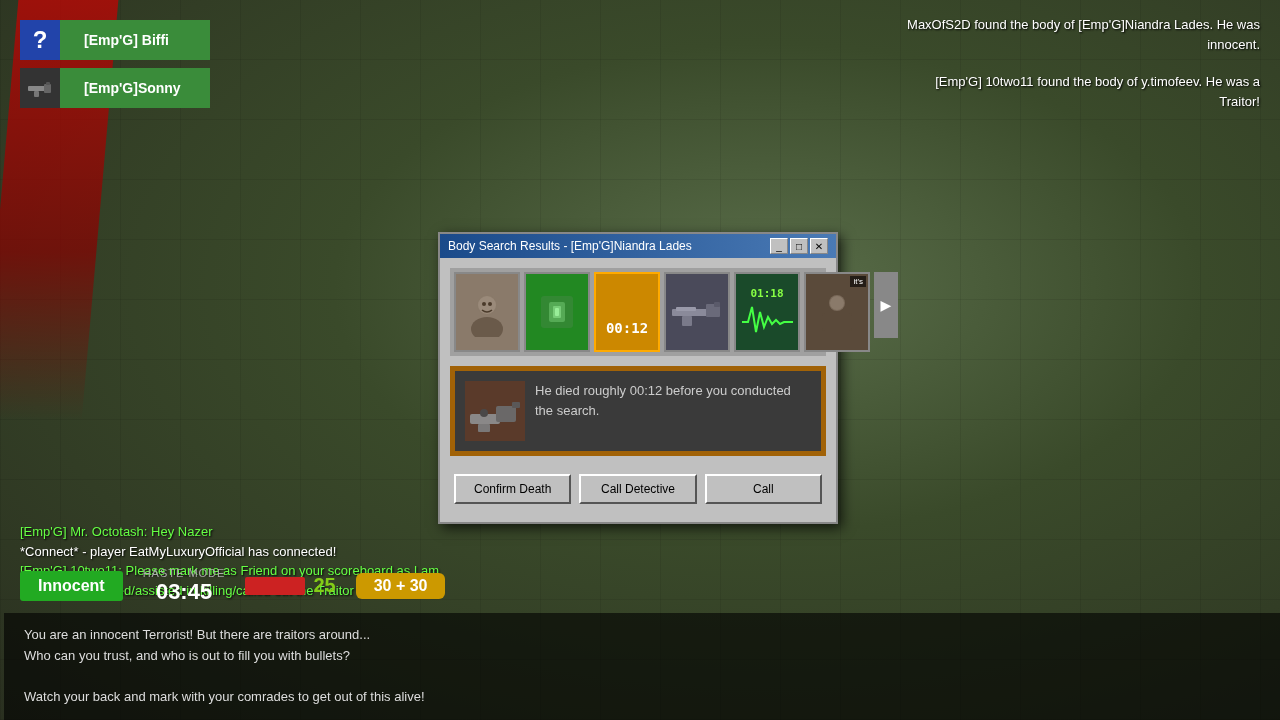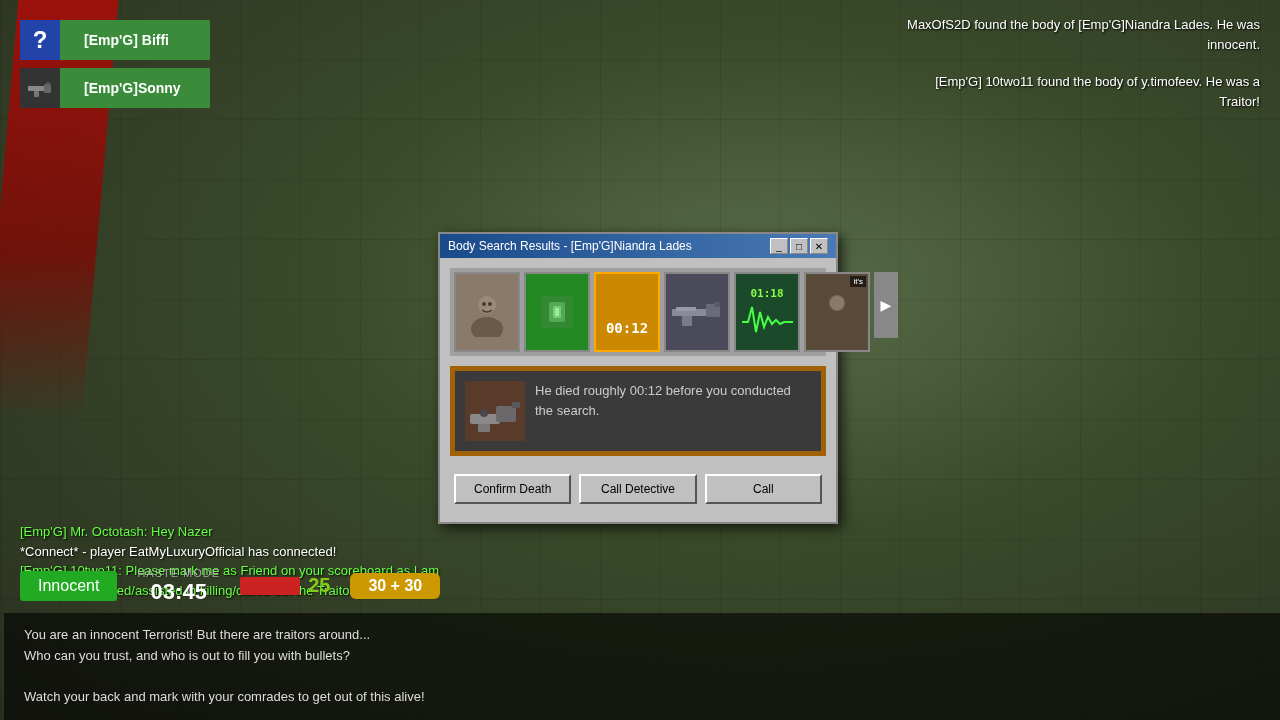--- a/index.html
+++ b/index.html
@@ -142,21 +142,21 @@
     .hud-role-bar {
       display: flex;
       align-items: center;
       gap: 20px;
       padding: 8px 20px;
     }
 
     .role-badge {
       background: #22aa22;
       color: white;
-      font-weight: normal;
+      font-weight: bold;
       font-size: 16px;
       padding: 6px 18px;
       border-radius: 3px;
     }
 
     .haste-mode {
       display: flex;
       flex-direction: column;
       align-items: center;
     }

